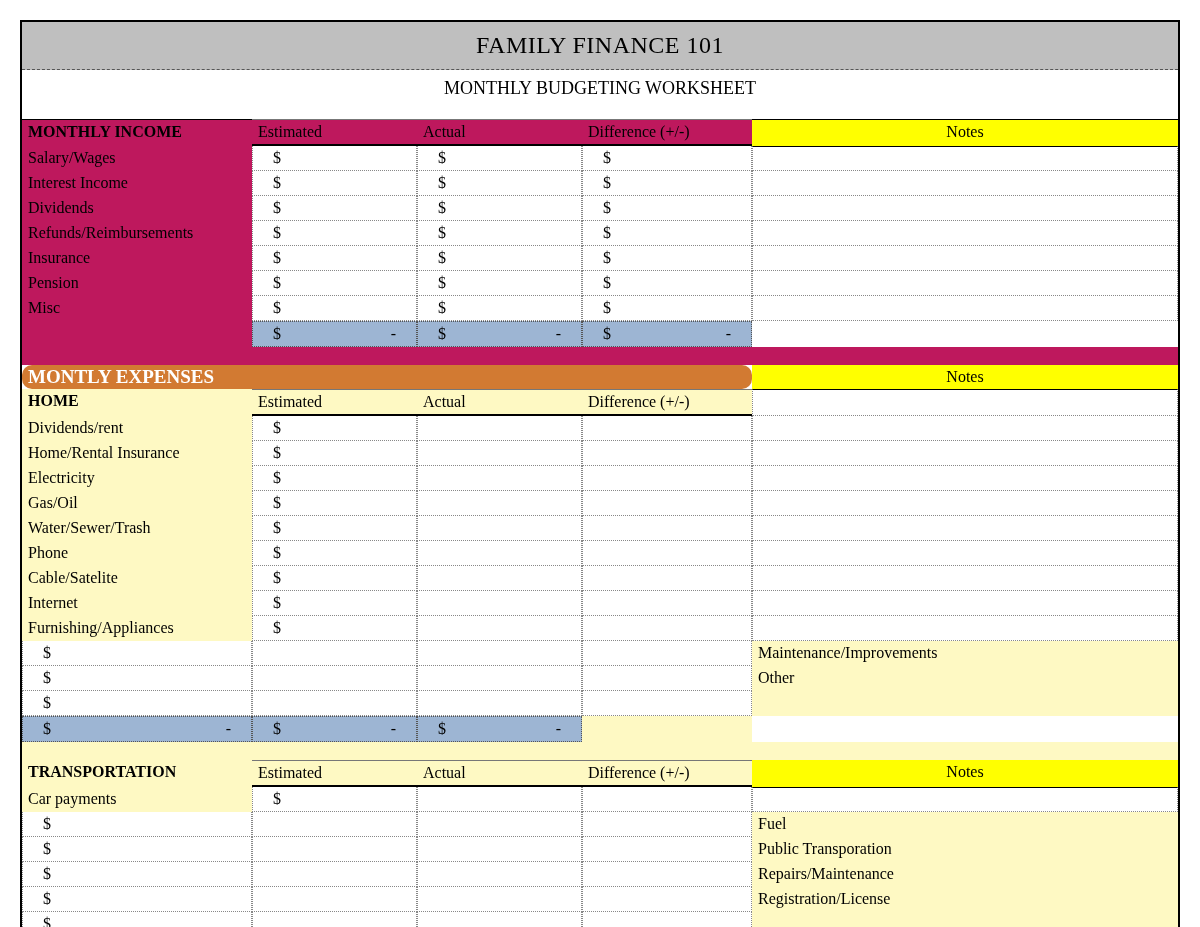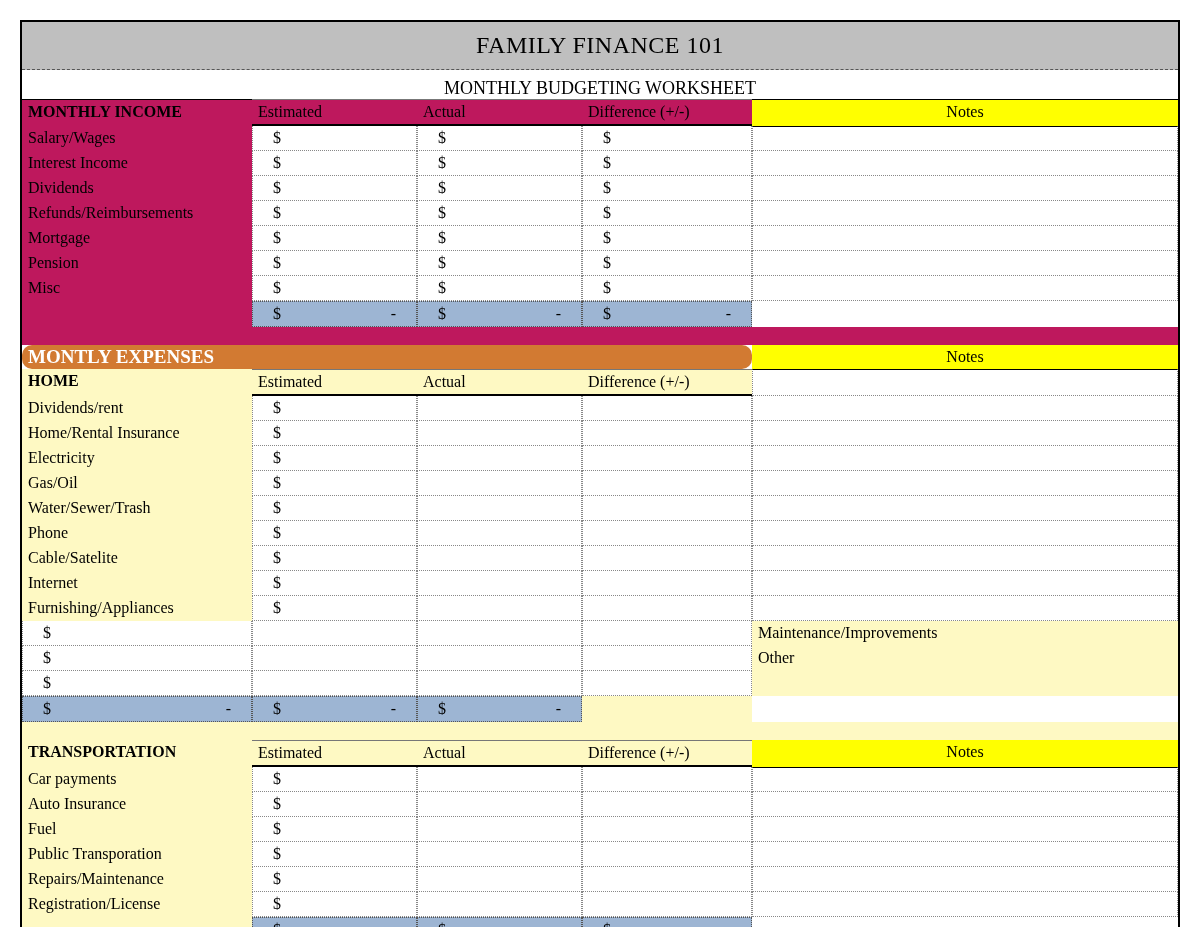--- a/index.html
+++ b/index.html
@@ -20,21 +20,21 @@
     text-align: center;
     font-weight: normal;
     font-size: 24px;
     padding: 10px 0;
     border-bottom: 1px dashed #555;
     letter-spacing: 0.5px;
   }
   .subtitle-band {
     text-align: center;
     font-size: 18px;
-    padding: 8px 0 0;
+    padding: 8px 0 20px;
   }
   .grid {
     display: grid;
     grid-template-columns: 230px 165px 165px 170px 1fr;
   }
   .cell {
     padding: 1px 6px;
     box-sizing: border-box;
     font-size: 16px;
     line-height: 22px;
@@ -136,21 +136,21 @@
         <span class="dollar">$</span>
       </div>
     <div class="cell dc money">
         <span class="dollar">$</span>
       </div>
     <div class="cell dc money">
         <span class="dollar">$</span>
       </div>
     <div class="cell dc"></div>
 
-    <div class="cell lbl green-bg">Mortgage</div>
+    <div class="cell lbl green-bg">Insurance</div>
     <div class="cell dc money">
         <span class="dollar">$</span>
       </div>
     <div class="cell dc money">
         <span class="dollar">$</span>
       </div>
     <div class="cell dc money">
         <span class="dollar">$</span>
       </div>
     <div class="cell dc"></div>
@@ -324,21 +324,20 @@
     <div class="cell yellow-bg">Notes</div>
 
     <div class="cell lbl peach-bg">Car payments</div>
     <div class="cell dc money">
         <span class="dollar">$</span>
       </div>
     <div class="cell dc"></div>
     <div class="cell dc"></div>
     <div class="cell dc ntb"></div>
 
-    <div class="cell lbl peach-bg">Auto Insurance</div>
     <div class="cell dc money">
         <span class="dollar">$</span>
       </div>
     <div class="cell dc"></div>
     <div class="cell dc"></div>
     <div class="cell dc"></div>
 
     <div class="cell lbl peach-bg">Fuel</div>
     <div class="cell dc money">
         <span class="dollar">$</span>

